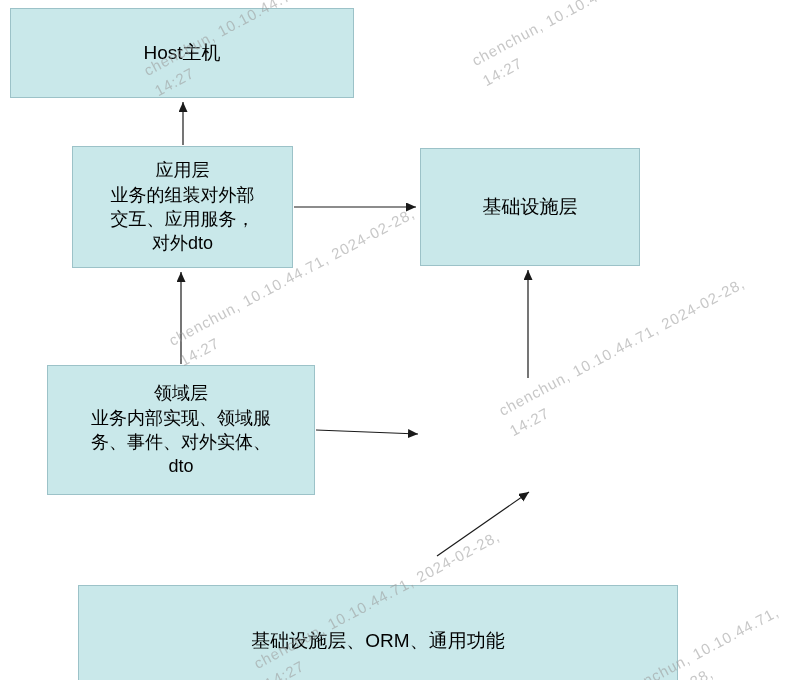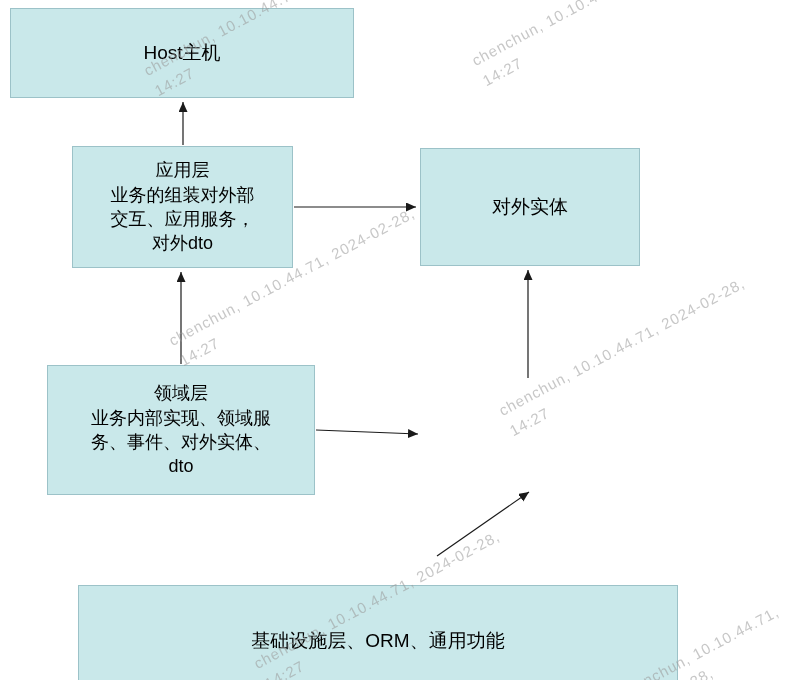--- a/index.html
+++ b/index.html
@@ -84,21 +84,21 @@
   </div>
 
   <div class="box" id="box-app">
     <span class="label">应用层
 业务的组装对外部
 交互、应用服务，
 对外dto</span>
   </div>
 
   <div class="box big-label" id="box-abstract">
-    <span class="label">对外实体</span>
+    <span class="label">基础设施层</span>
   </div>
 
   <div class="box" id="box-domain">
     <span class="label">领域层
 业务内部实现、领域服
 务、事件、对外实体、
 dto</span>
   </div>
 
 

